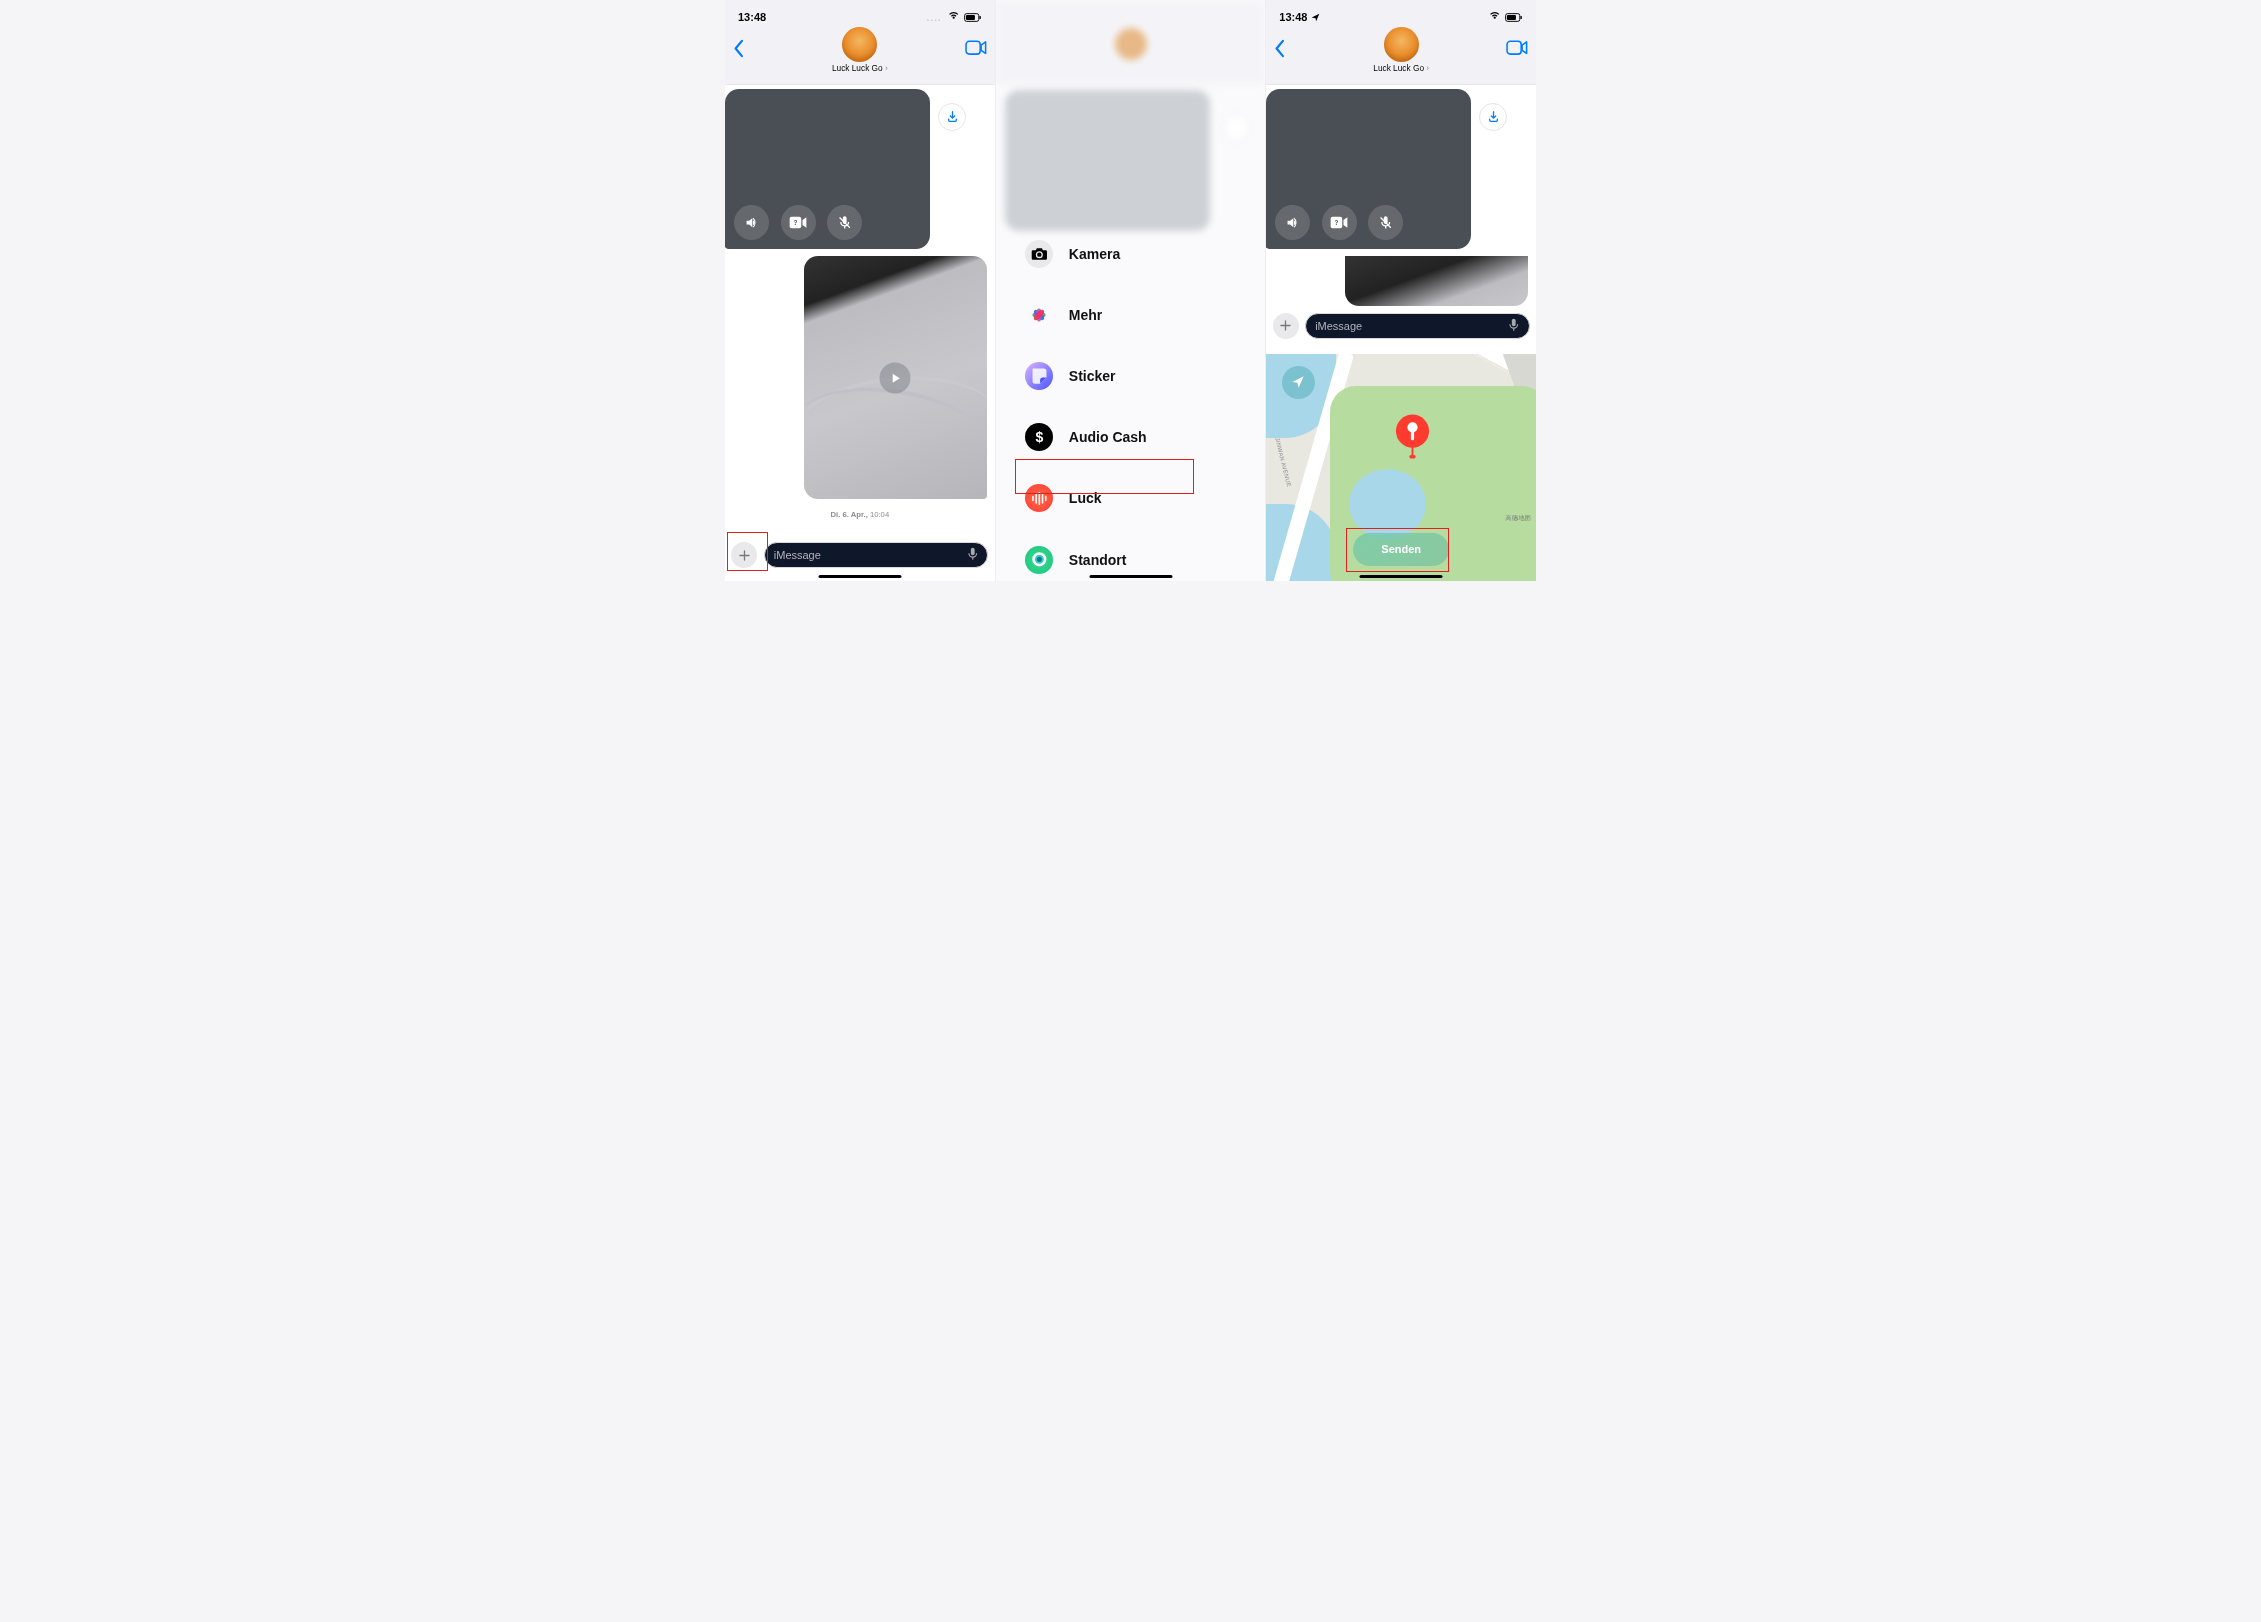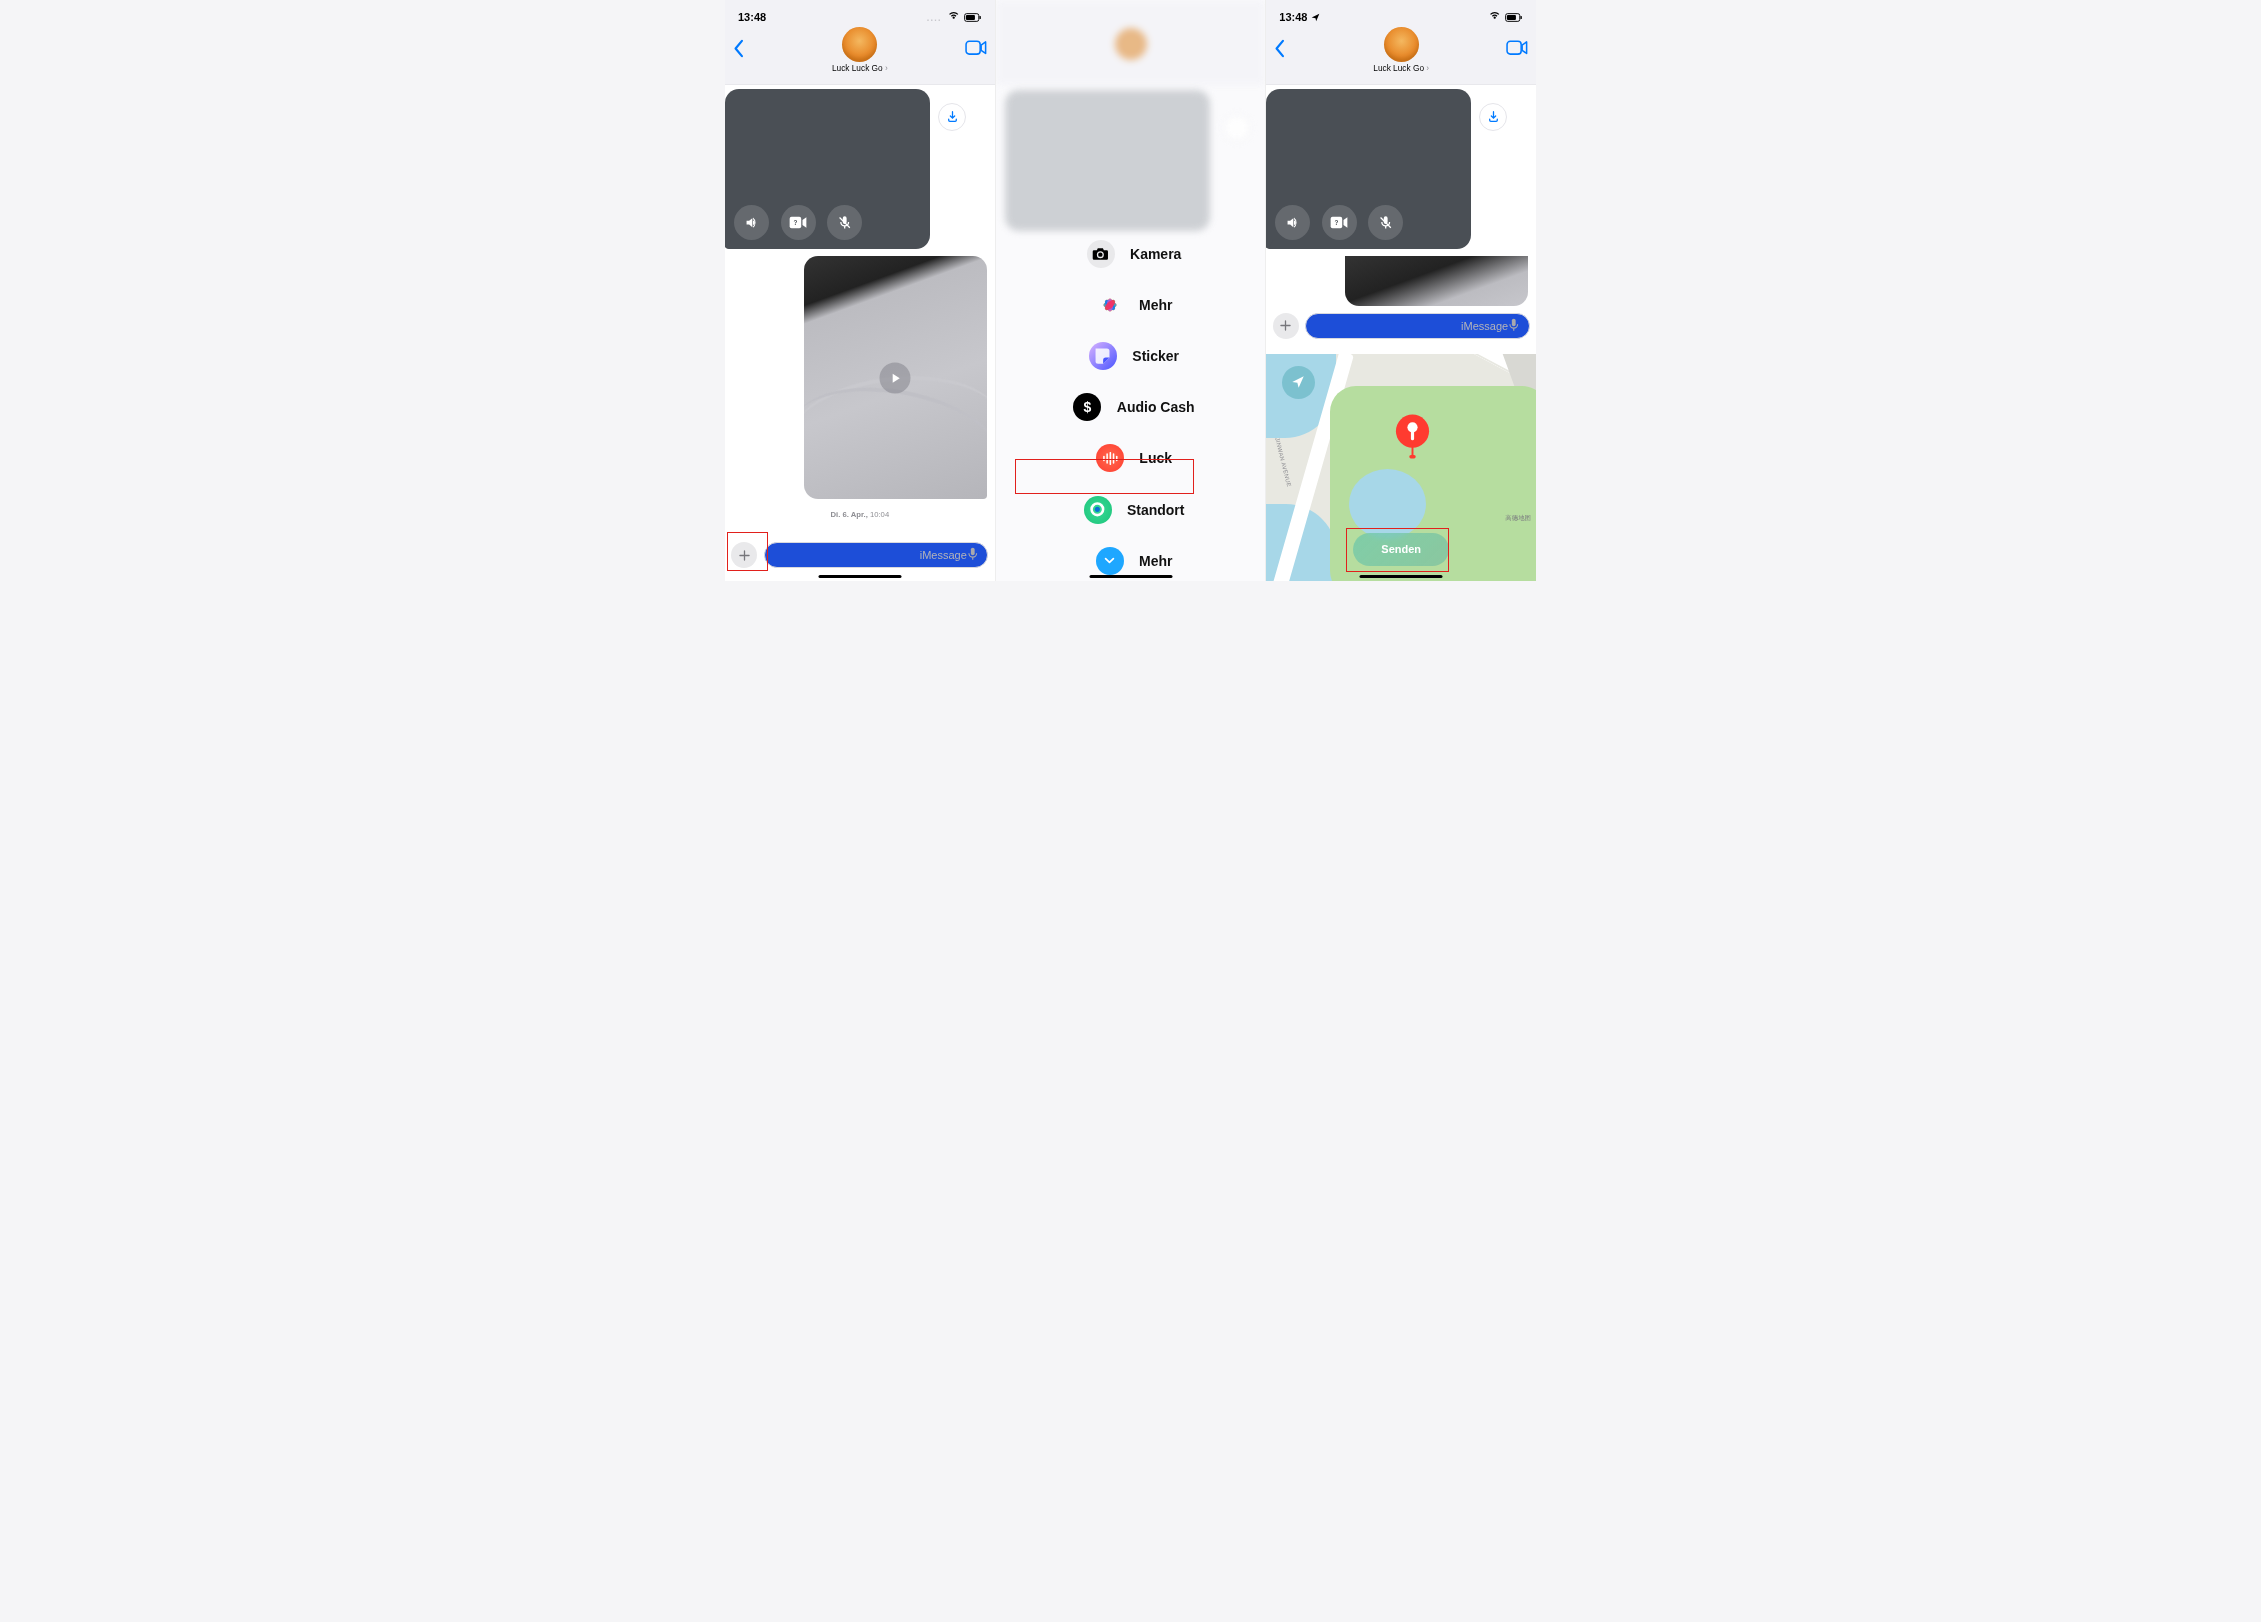--- a/index.html
+++ b/index.html
@@ -155,24 +155,23 @@
     padding: 0 6.4px;
   }
   .plusbtn {
     width:26px; height:26px; border-radius:50%;
     background:#e9e9eb; color:#737378;
     display:flex; align-items:center; justify-content:center;
     font-size: 14px; font-weight:400;
   }
   .msgfield {
     flex:1; height:26px; border-radius:13px;
-    border:0.6px solid #d9d9de; background:#1d4ed8;
+    border:0.6px solid #d9d9de; background:#0f172a;
     display:flex; align-items:center; padding:0 9px;
     color:#b4b4b9;
-    text-align:right;
   }
   .msgfield .placeholder { flex:1; font-size:11px; }
   .micicon { color:#a9a9ad; }
 
   .homebar {
     position:absolute; bottom:2.6px; left:50%; transform:translateX(-50%);
     width:83px; height:3.2px; border-radius:1.9px; background:#000;
   }
 
   .redbox {
@@ -187,21 +186,21 @@
     background: #fafafc;
     filter: blur(0.1px);
   }
   .blurback {
     position:absolute; inset:0;
     filter: blur(3.8px);
     opacity:.9;
   }
   .sheetlist {
     position:absolute; left:26px; right:19px; top: 237px;
-    display:flex; flex-direction:column; gap:18px;align-items:center;
+    display:flex; flex-direction:column; gap:28px;
   }
   .sheetitem {
     display:flex; align-items:center; gap:15.4px;
     font-size: 14px; font-weight:600; color:#111;
     padding: 2.6px 3.8px;
   }
   .sheeticon {
     width:28px; height:28px; border-radius:50%;
     display:flex; align-items:center; justify-content:center;
     color:#fff; flex:0 0 28px;

